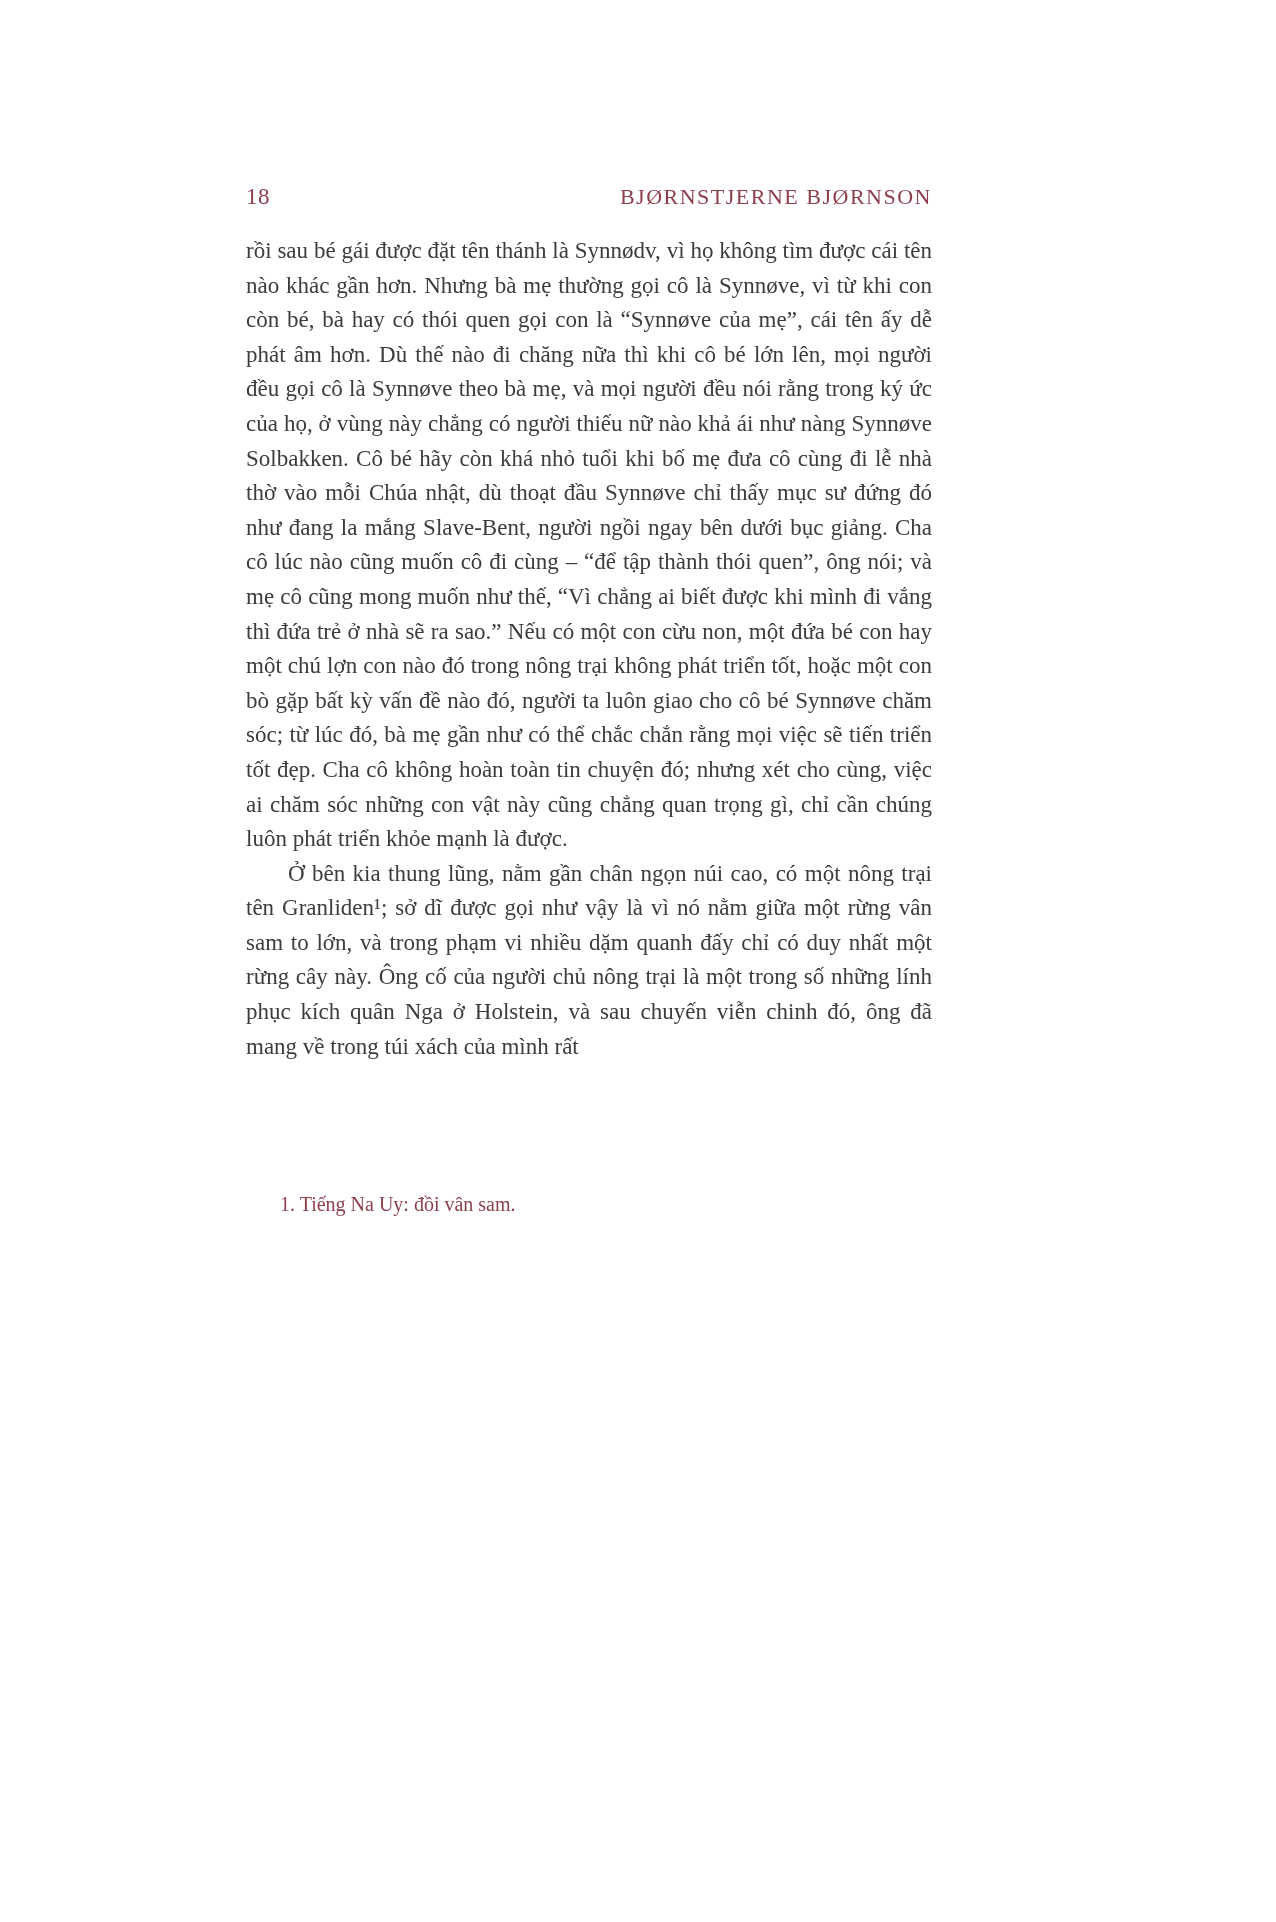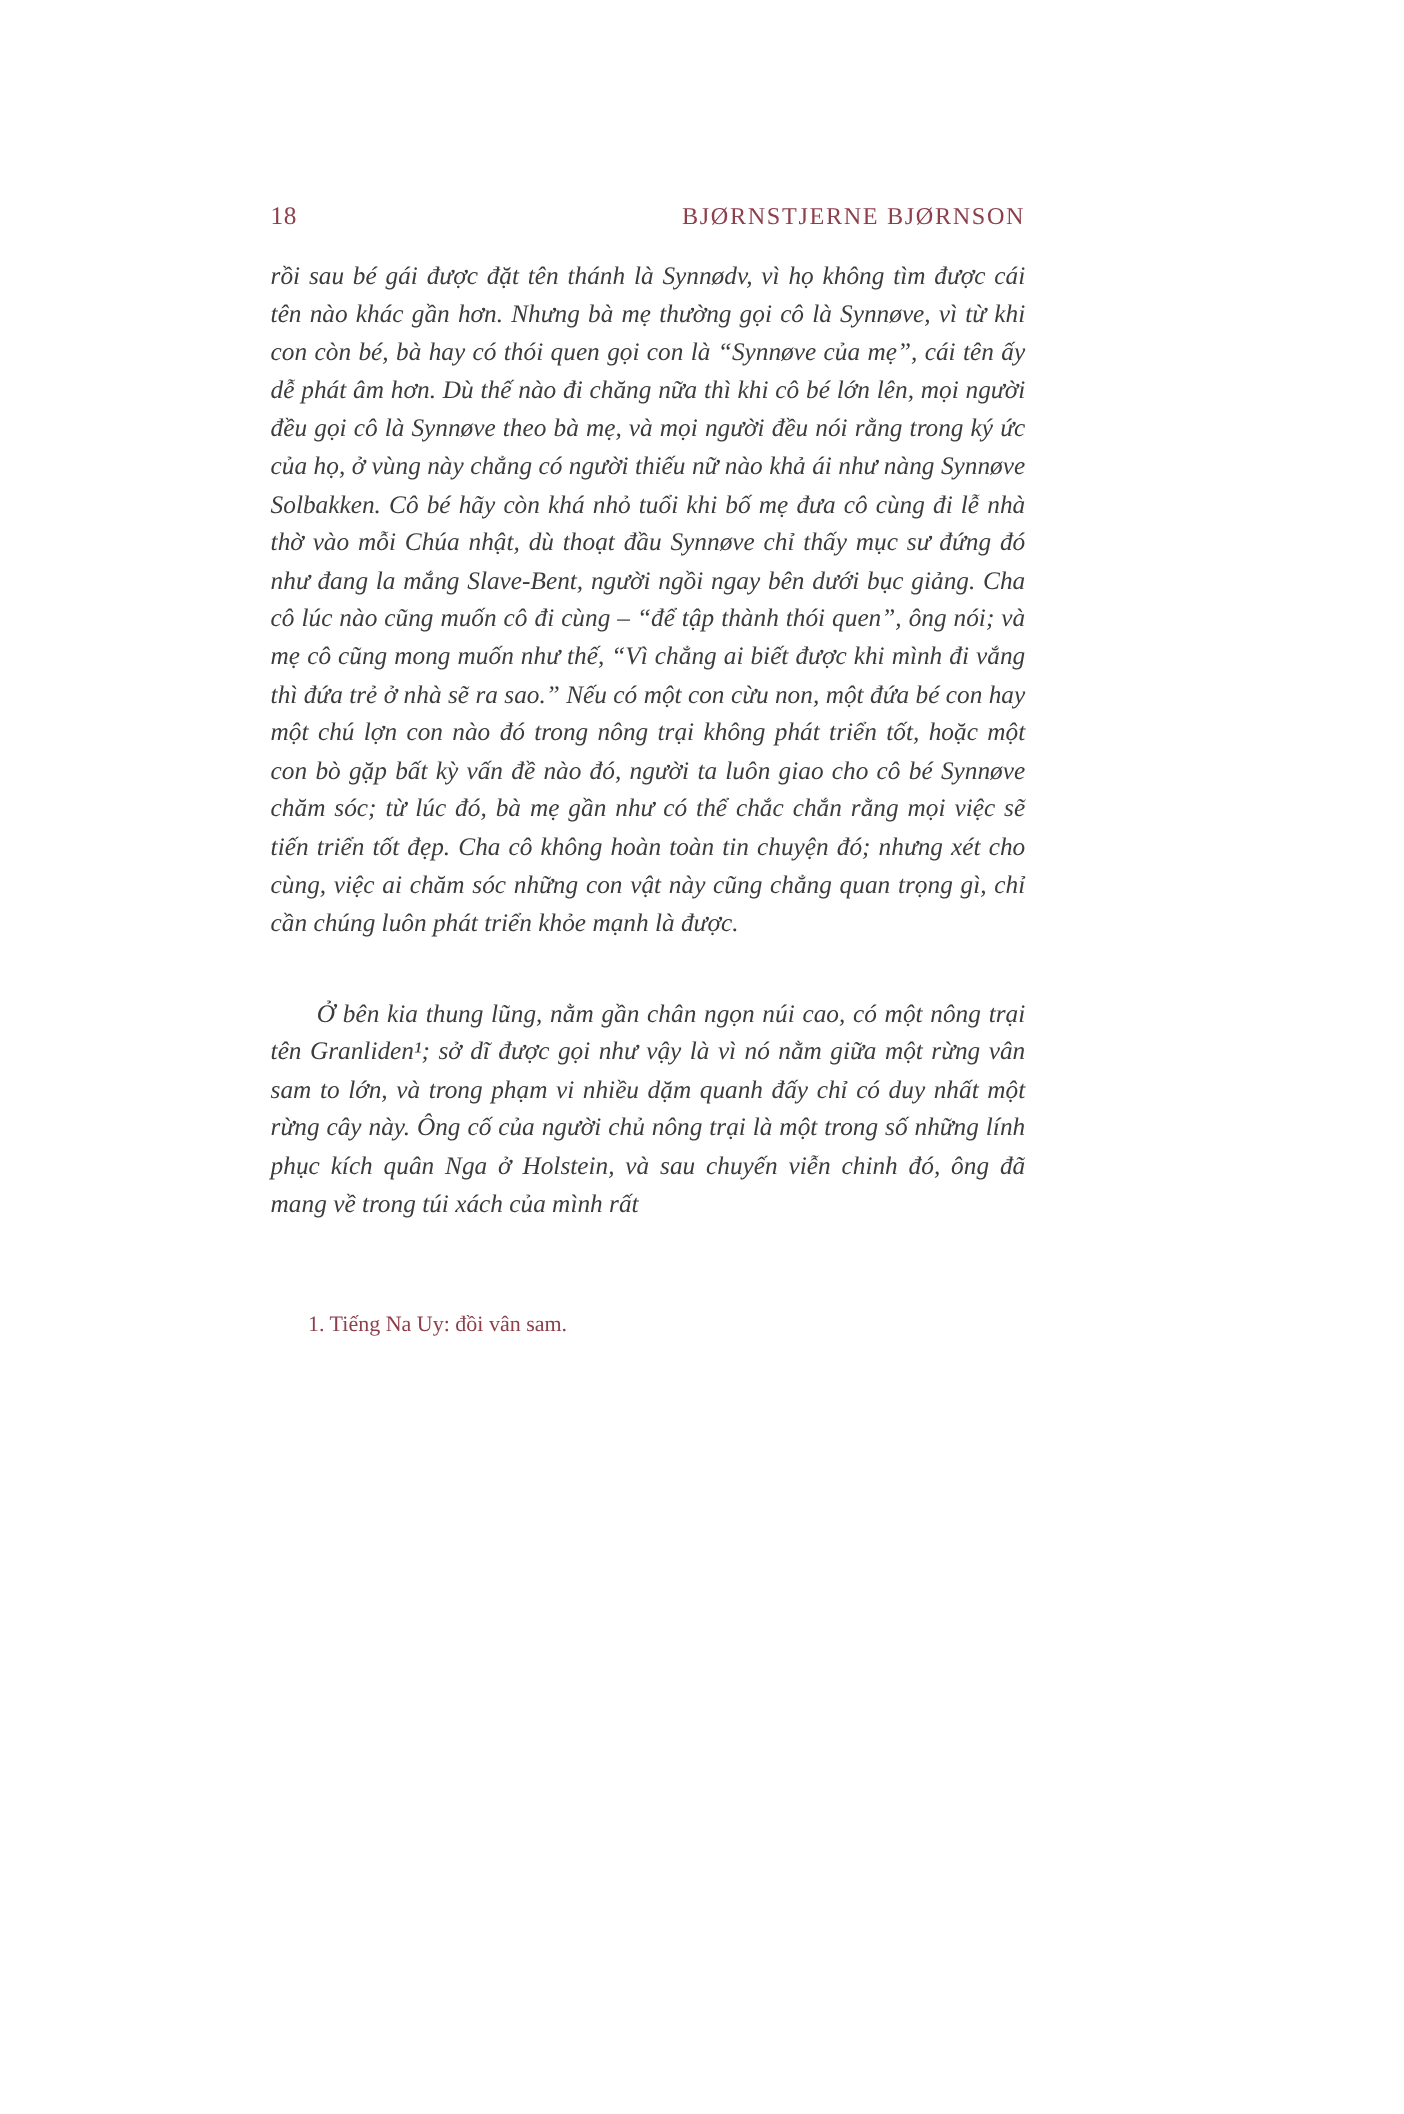--- a/index.html
+++ b/index.html
@@ -43,22 +43,22 @@
   .body-text {
     position: absolute;
     top: 234px;
     left: 246px;
     width: 686px;
     color: var(--text, #3c3c3c);
     font-size: 23px;
     line-height: 34.6px;
     text-align: justify;
   }
-  .para { margin: 0; font-style: italic; }
-  .para.indented { text-indent: 42px; margin-top: 48px; }
+  .para { margin: 0; }
+  .para.indented { text-indent: 42px; }
   .footnote {
     position: absolute;
     top: 1190px;
     left: 280px;
     width: 650px;
     color: var(--accent, #8d3f4c);
     font-size: 20px;
     line-height: 28px;
   }
 </style>

